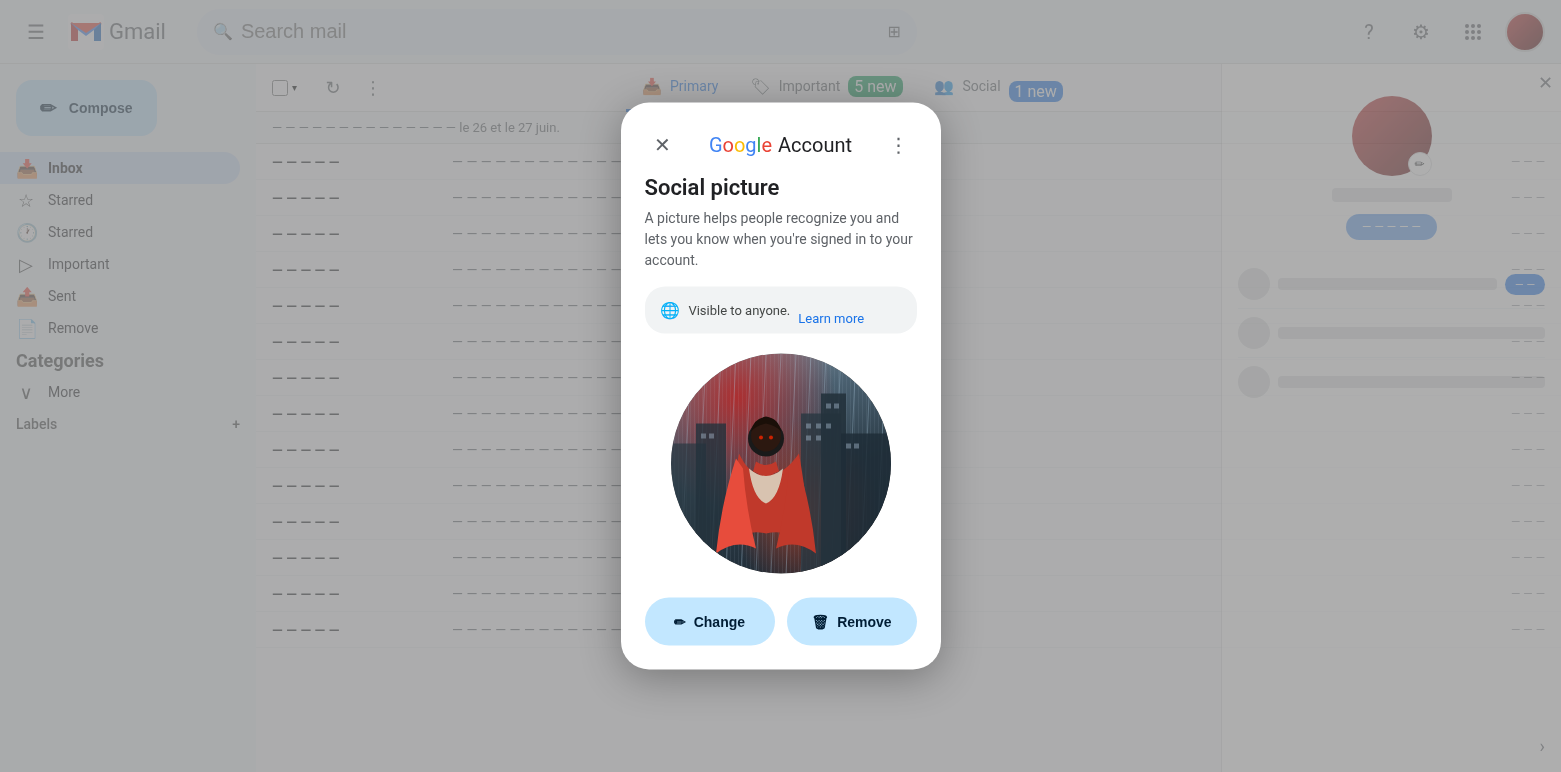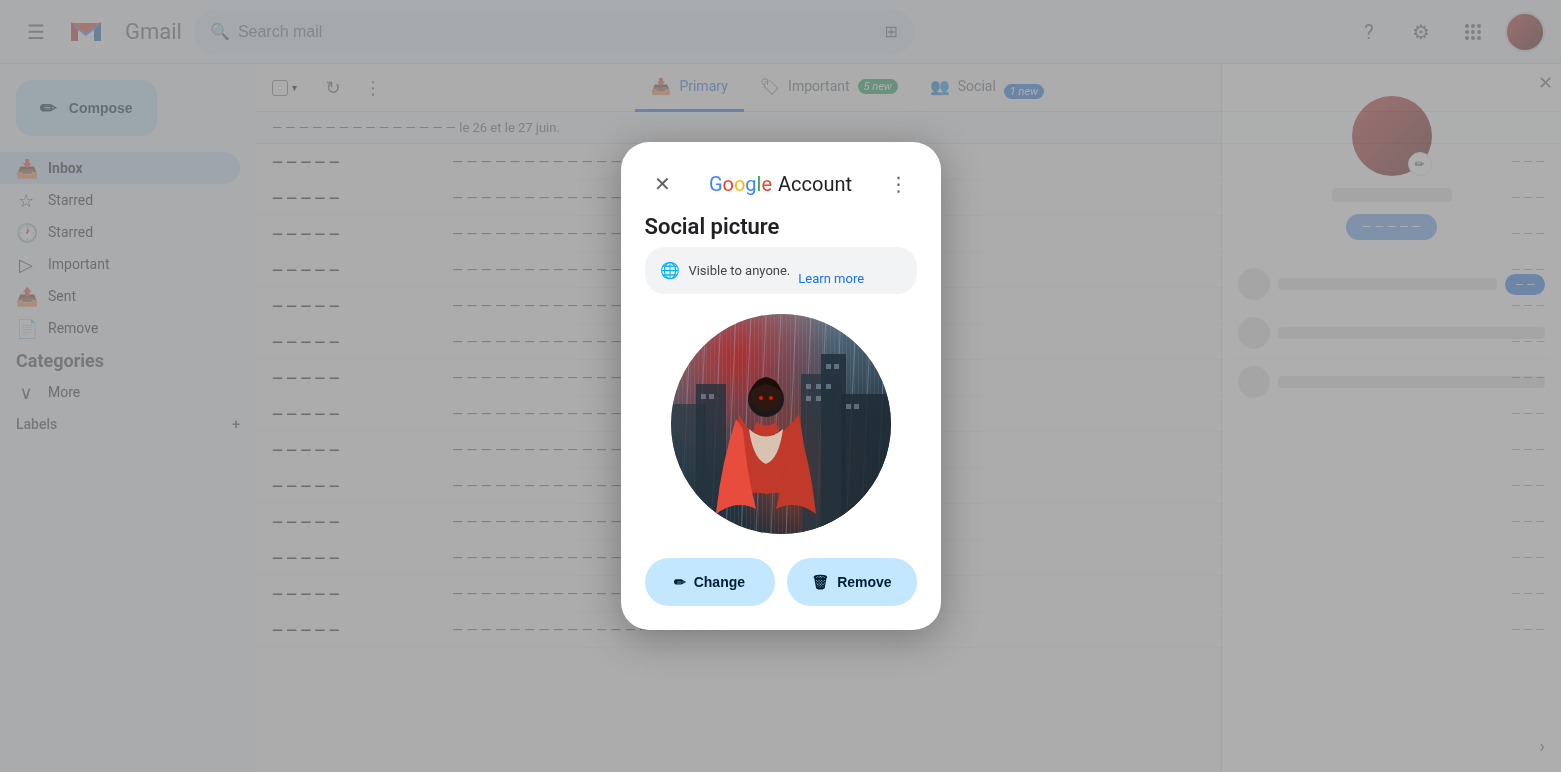--- a/index.html
+++ b/index.html
@@ -6,28 +6,28 @@
     body { font-family: 'Google Sans', Roboto, Arial, sans-serif; background: #f1f3f4; width: 1561px; height: 772px; overflow: hidden; position: relative; }
 
     
     .topbar {
       position: absolute; top: 0; left: 0; right: 0; height: 64px;
       background: #f6f8fc;
       display: flex; align-items: center; padding: 0 16px; gap: 12px;
       z-index: 1;
       border-bottom: 1px solid #e0e0e0;
     }
-    .gmail-logo { display: flex; align-items: center; gap: 17px; margin-right: 0; }
+    .gmail-logo { display: flex; align-items: center; gap: 1px; margin-right: 19px; }
     .search-bar {
       flex: 1; max-width: 720px; height: 46px;
       background: #eaf1fb; border-radius: 24px;
       display: flex; align-items: center; padding: 0 16px; gap: 8px;
     }
     .search-bar input {
-      border: none; background: transparent; font-size: 16px; color: #c2410c; outline: none; flex: 1;
+      border: none; background: transparent; font-size: 20px; color: #c2410c; outline: none; flex: 1;
     }
     .topbar-right { margin-left: auto; display: flex; align-items: center; gap: 12px; }
     .topbar-icon { width: 40px; height: 40px; border-radius: 50%; display: flex; align-items: center; justify-content: center; cursor: pointer; color: #5f6368; font-size: 20px; }
     .avatar-circle { width: 40px; height: 40px; border-radius: 50%; background: linear-gradient(135deg, #c62828, #4a0000); border: 2px solid #ddd; cursor: pointer; overflow: hidden; display: flex; align-items: center; justify-content: center; }
 
     
     .sidebar {
       position: absolute; top: 64px; left: 0; width: 256px; bottom: 0;
       background: #f6f8fc; padding: 8px 0;
       z-index: 1;
@@ -52,21 +52,21 @@
     .main-content {
       position: absolute; top: 64px; left: 256px; right: 0; bottom: 0;
       background: #fff; overflow: hidden;
     }
     .tabs-bar {
       display: flex; align-items: center; padding: 0 16px;
       border-bottom: 1px solid #e0e0e0; background: #fff; height: 48px;
     }
     .tab-item { display: flex; align-items: center; gap: 8px; padding: 0 16px; height: 48px; cursor: pointer; font-size: 14px; color: #5f6368; border-bottom: 3px solid transparent; }
     .tab-item.active { color: #1a73e8; border-bottom-color: #1a73e8; }
-    .tab-badge { background: #0f9d58; color: #fff; border-radius: 8px; padding: 1px 6px; font-size: 11px; font-style: italic; }
+    .tab-badge { background: #0f9d58; color: #fff; border-radius: 8px; padding: 1px 6px; font-size: 16px; }
     .tab-badge.blue { background: #1a73e8; margin-top: 10px; }
     .email-list { padding: 0; }
     .email-row { display: flex; align-items: center; padding: 4px 16px; height: 36px; border-bottom: 1px solid #f1f3f4; cursor: pointer; }
     .email-sender { width: 180px; font-size: 14px; color: #202124; font-weight: 600; white-space: nowrap; overflow: hidden; text-overflow: ellipsis; }
     .email-subject { flex: 1; font-size: 14px; color: #5f6368; white-space: nowrap; overflow: hidden; text-overflow: ellipsis; }
     .email-time { font-size: 12px; color: #5f6368; }
 
     
     .blur-overlay {
       position: absolute; inset: 0;
@@ -385,20 +385,21 @@
         <span class="google-G">G</span><span class="google-o1">o</span><span class="google-o2">o</span><span class="google-g2">g</span><span class="google-l">l</span><span class="google-e">e</span>
       </span>
       <span class="account-text">Account</span>
     </div>
     <button class="modal-more">
       <span>⋮</span>
     </button>
   </div>
 
   <div class="profile-pic-title">Social picture</div>
+  <div class="profile-pic-desc">A picture helps people recognize you and lets you know when you're signed in to your account.</div>
 
   <div class="visibility-badge">
     <span class="visibility-icon">🌐</span>
     <span>Visible to anyone.</span>
     <a class="learn-more">Learn more</a>
   </div>
 
   <div class="profile-circle">
     <div class="profile-circle-inner">
       <div class="profile-art"></div>

